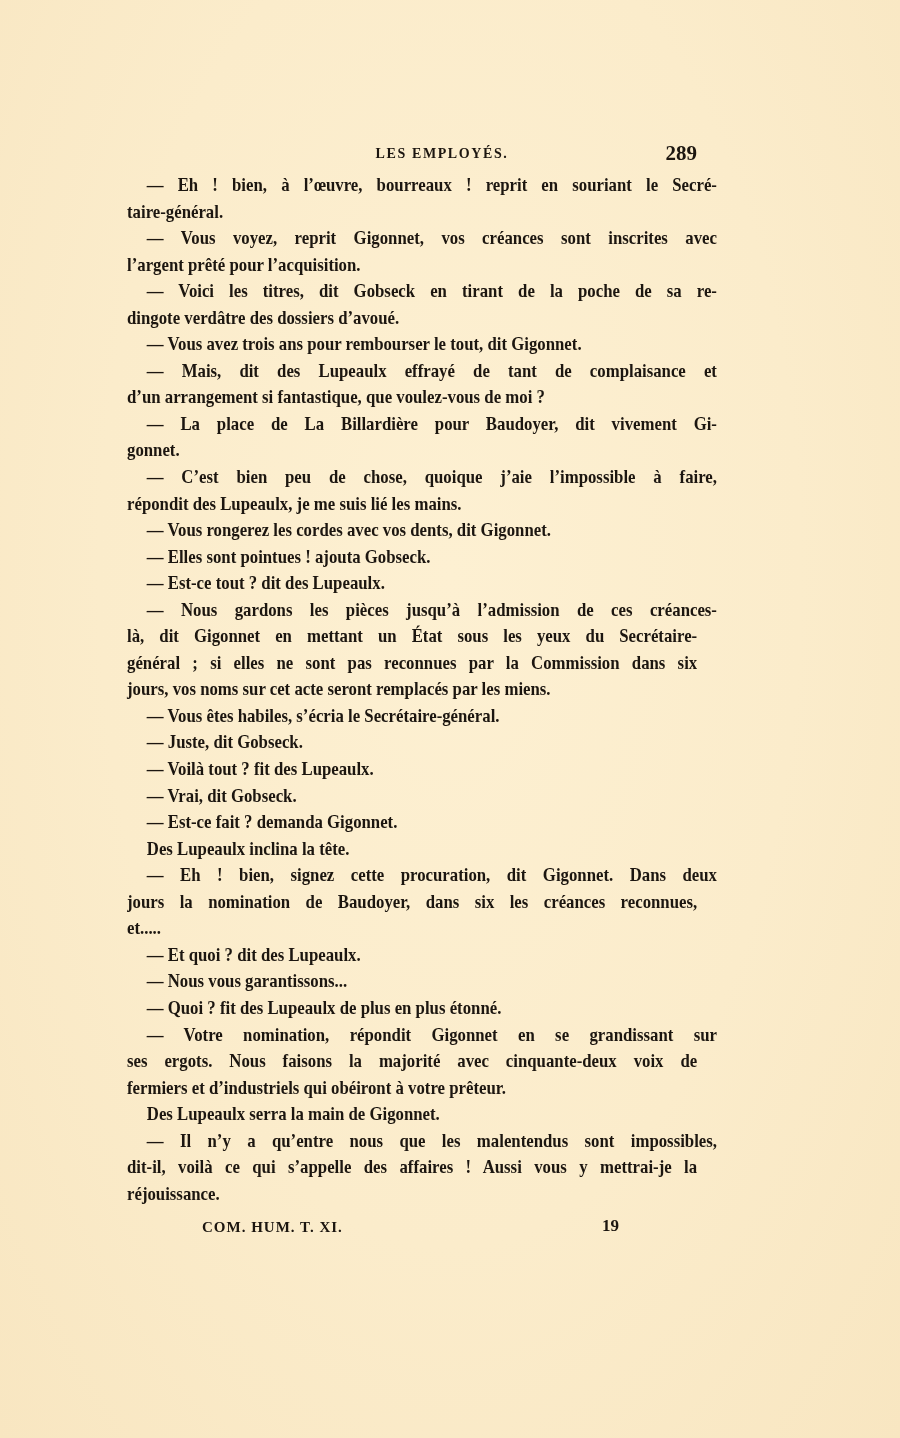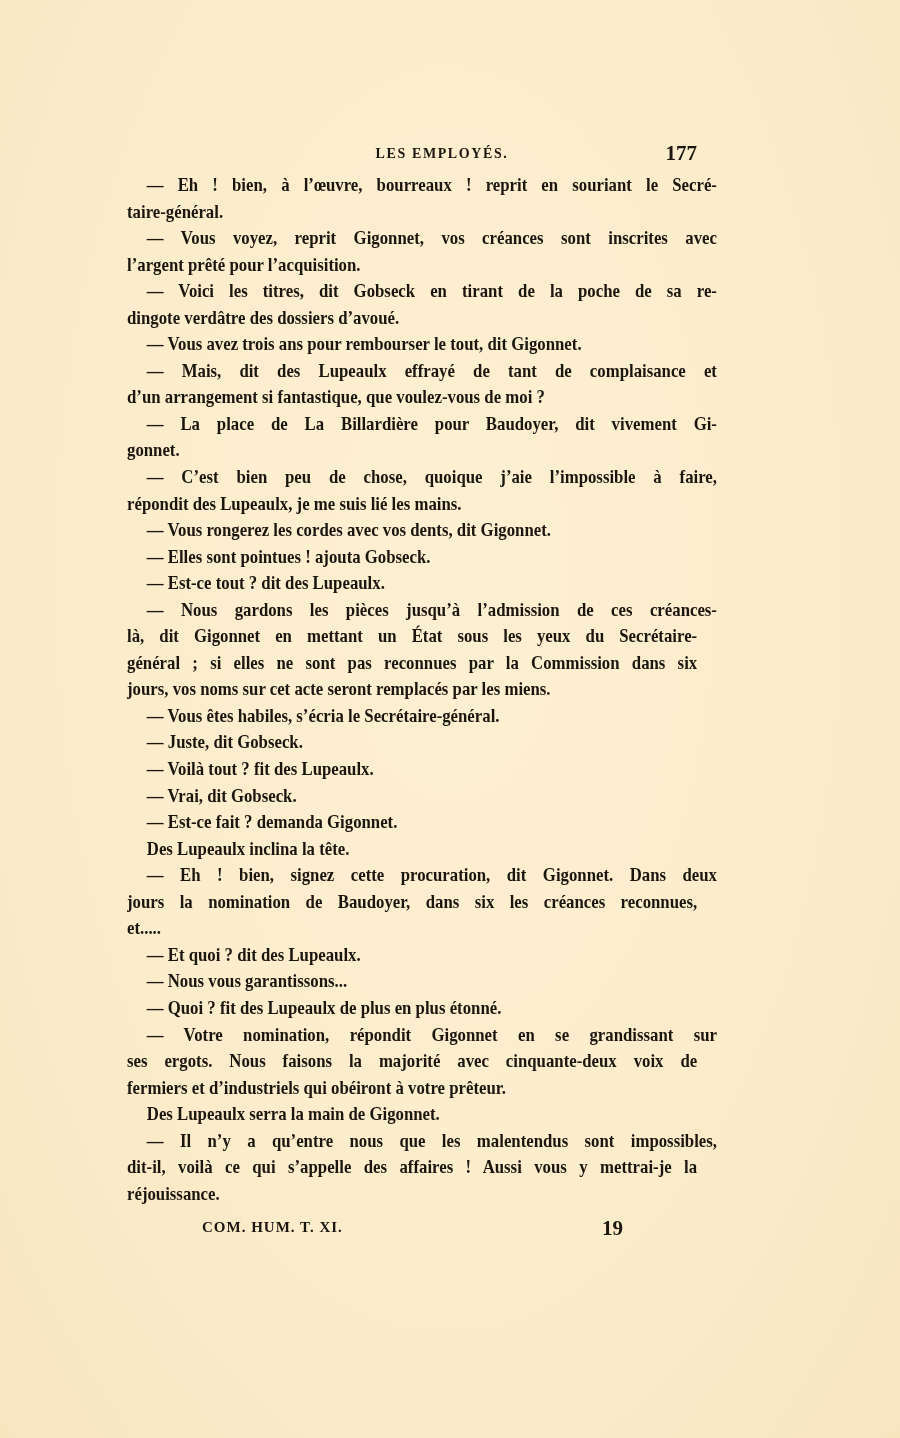--- a/index.html
+++ b/index.html
@@ -32,30 +32,30 @@
   .line.justify { text-align: justify; text-align-last: justify; white-space: normal; overflow: hidden; width: 663px; }
   .line.last { width: 663px; }
   .indent { padding-left: 23px; }
   .footer {
     position: absolute; top: 1216px; left: 127px; width: 570px; height: 26px;
   }
   .signature {
     position: absolute; left: 75px; top: 3px; font-size: 15px; letter-spacing: 1px; font-weight: bold;
   }
   .sheet-number {
-    position: absolute; left: 475px; top: 0; font-size: 21px; font-weight: bold;
+    position: absolute; left: 475px; top: 0; font-size: 17px; font-weight: bold;
   }
 </style>
 </head>
 <body>
 
 <div class="page">
   <div class="running-head">
     <div class="running-title">LES EMPLOYÉS.</div>
-    <div class="page-number">177</div>
+    <div class="page-number">289</div>
   </div>
 
   <div class="body-text" id="body-text">
       <span class="line justify indent">— Eh ! bien, à l’œuvre, bourreaux ! reprit en souriant le Secré-</span>
       <span class="line last">taire-général.</span>
       <span class="line justify indent">— Vous voyez, reprit Gigonnet, vos créances sont inscrites avec</span>
       <span class="line last">l’argent prêté pour l’acquisition.</span>
       <span class="line justify indent">— Voici les titres, dit Gobseck en tirant de la poche de sa re-</span>
       <span class="line last">dingote verdâtre des dossiers d’avoué.</span>
       <span class="line last indent">— Vous avez trois ans pour rembourser le tout, dit Gigonnet.</span>

